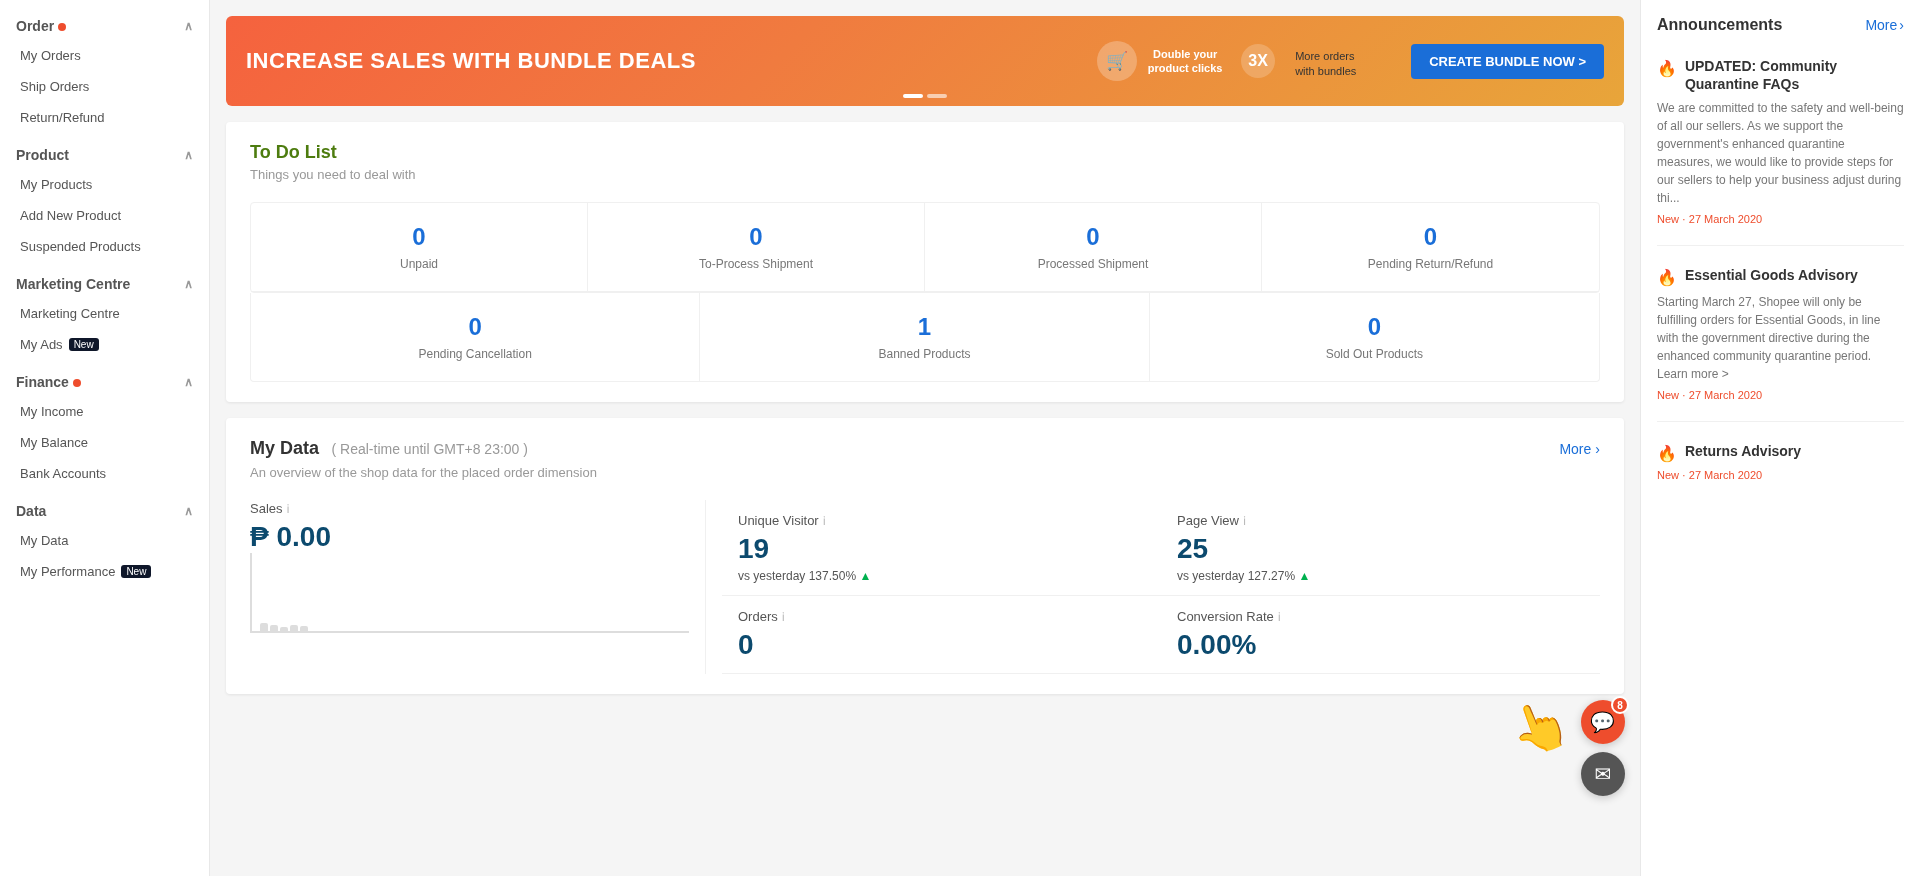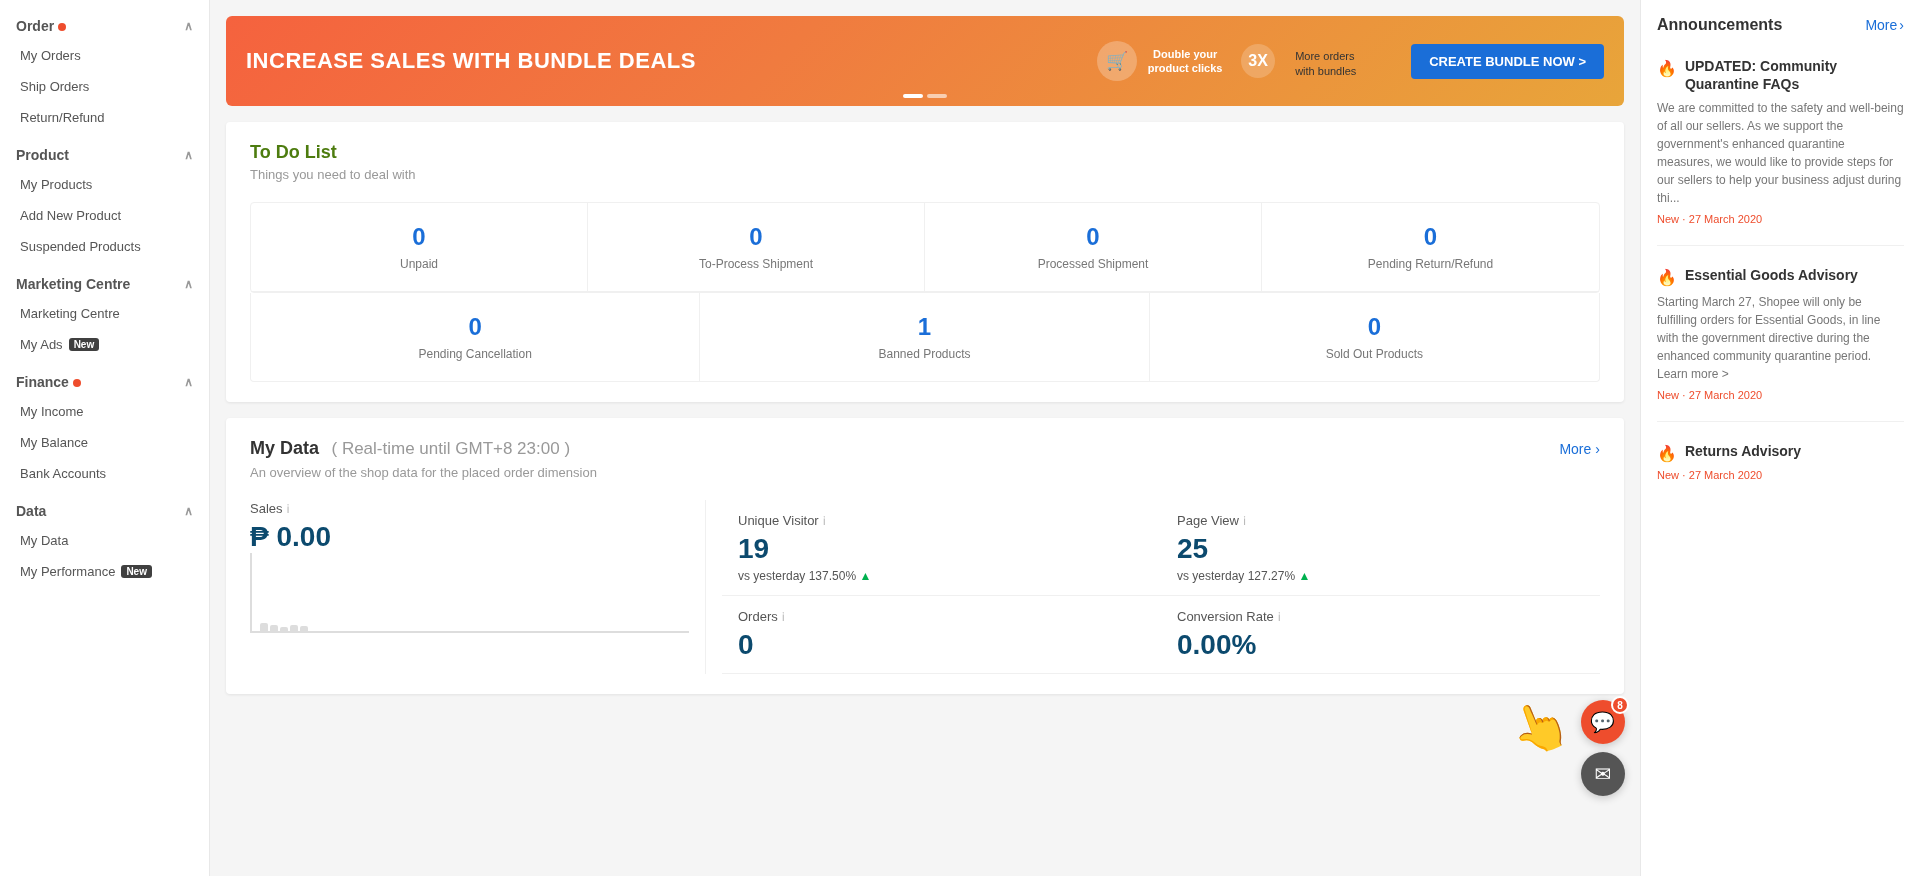--- a/index.html
+++ b/index.html
@@ -24,21 +24,21 @@
     .sidebar-section-header .dot {
       width: 8px; height: 8px; background: #ee4d2d; border-radius: 50%; display: inline-block; margin-left: 4px;
     }
     .sidebar-section-header .chevron { font-size: 12px; color: #999; }
     .sidebar-item {
       padding: 8px 16px 8px 20px;
       font-size: 13px; color: #555;
       cursor: pointer; display: flex; align-items: center; gap: 6px;
     }
     .badge-new {
-      background: #404040; color: #fff; font-size: 10px; padding: 1px 5px; border-radius: 3px; font-weight: 700;
+      background: #0f172a; color: #fff; font-size: 10px; padding: 1px 5px; border-radius: 3px; font-weight: 400;
     }
 
     
     .main { flex: 1; overflow-y: auto; background: #f5f5f5; }
 
     
     .banner {
       background: linear-gradient(135deg, #f5623e 0%, #f07b3f 40%, #e8a53a 100%);
       margin: 16px; border-radius: 6px;
       padding: 0 20px;
@@ -99,21 +99,21 @@
     .todo-cell-label { font-size: 12px; color: #777; }
 
     
     .todo-grid-row2 { display: grid; grid-template-columns: repeat(3, 1fr); border: 1px solid #f0f0f0; border-top: none; border-radius: 0 0 4px 4px; }
     .todo-grid-row2 .todo-cell { border-bottom: none; }
     .todo-grid-row2 .todo-cell:nth-child(3) { border-right: none; }
 
     
     .data-header { display: flex; align-items: baseline; justify-content: space-between; margin-bottom: 6px; }
     .data-title { font-size: 18px; font-weight: 700; color: #333; }
-    .data-subtitle-small { font-size: 17px; color: #999; margin-left: 8px; }
+    .data-subtitle-small { font-size: 14px; color: #999; margin-left: 8px; }
     .data-desc { font-size: 13px; color: #999; margin-bottom: 20px; }
     .more-link { color: #1a6ed8; font-size: 14px; cursor: pointer; display: flex; align-items: center; gap: 4px; }
     .data-metric { padding: 12px 16px; }
     .data-metric-label { font-size: 13px; color: #555; margin-bottom: 4px; display: flex; align-items: center; gap: 4px; }
     .data-metric-value { font-size: 28px; font-weight: 700; color: #0c4a6e; }
     .data-metric-sub { font-size: 12px; color: #555; margin-top: 4px; }
     .trend-up { color: #00b14f; }
     .info-icon { font-size: 12px; color: #bbb; cursor: pointer; }
 
     

